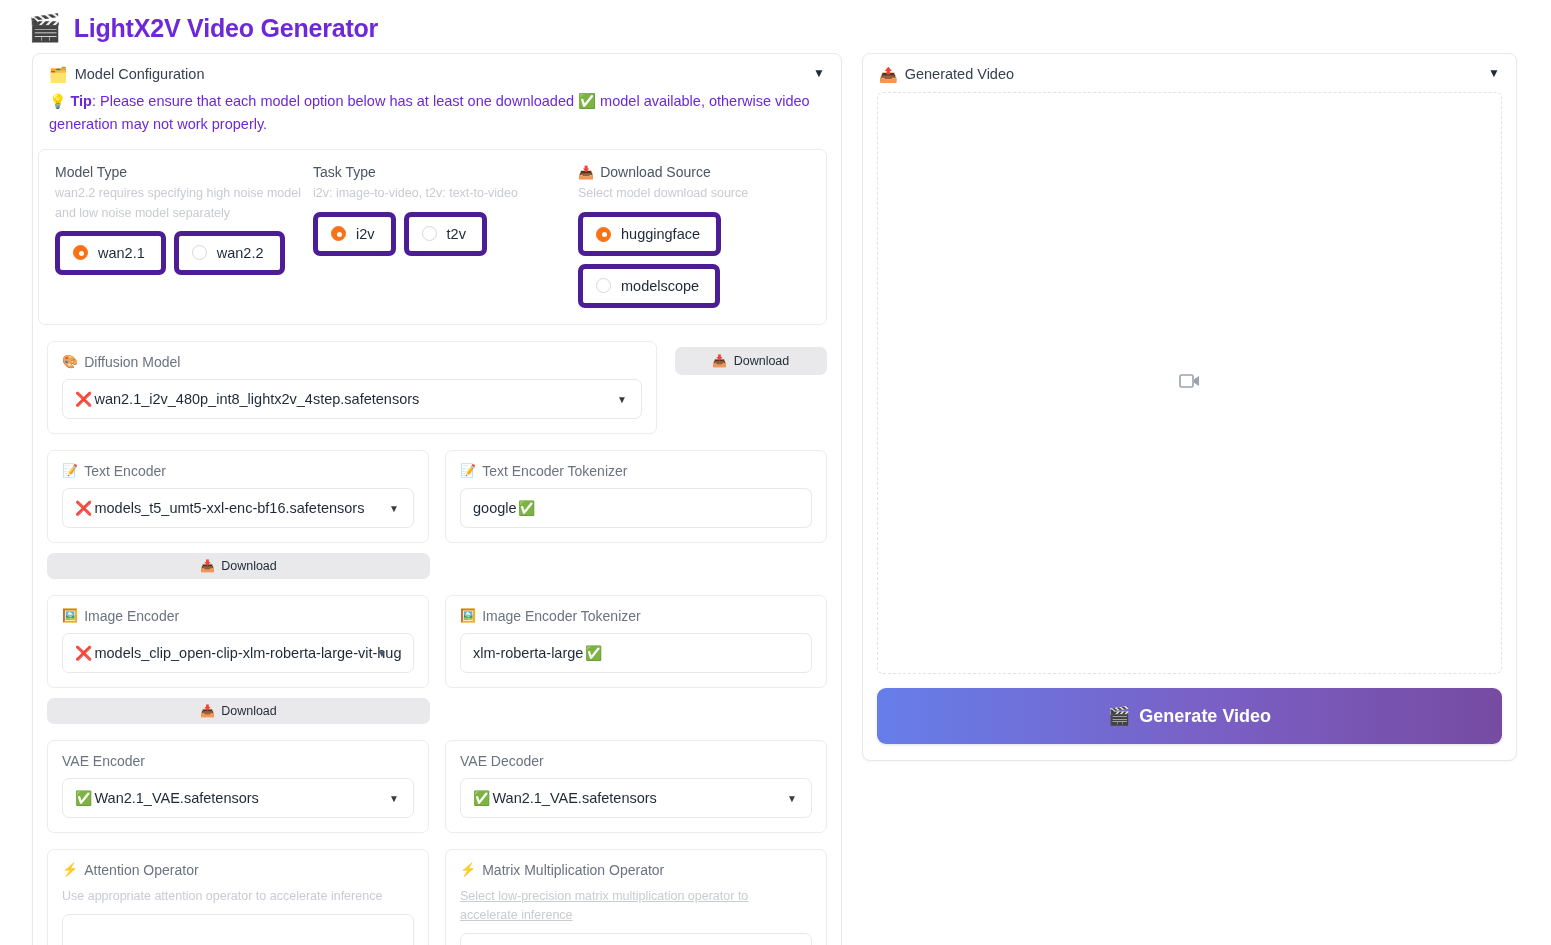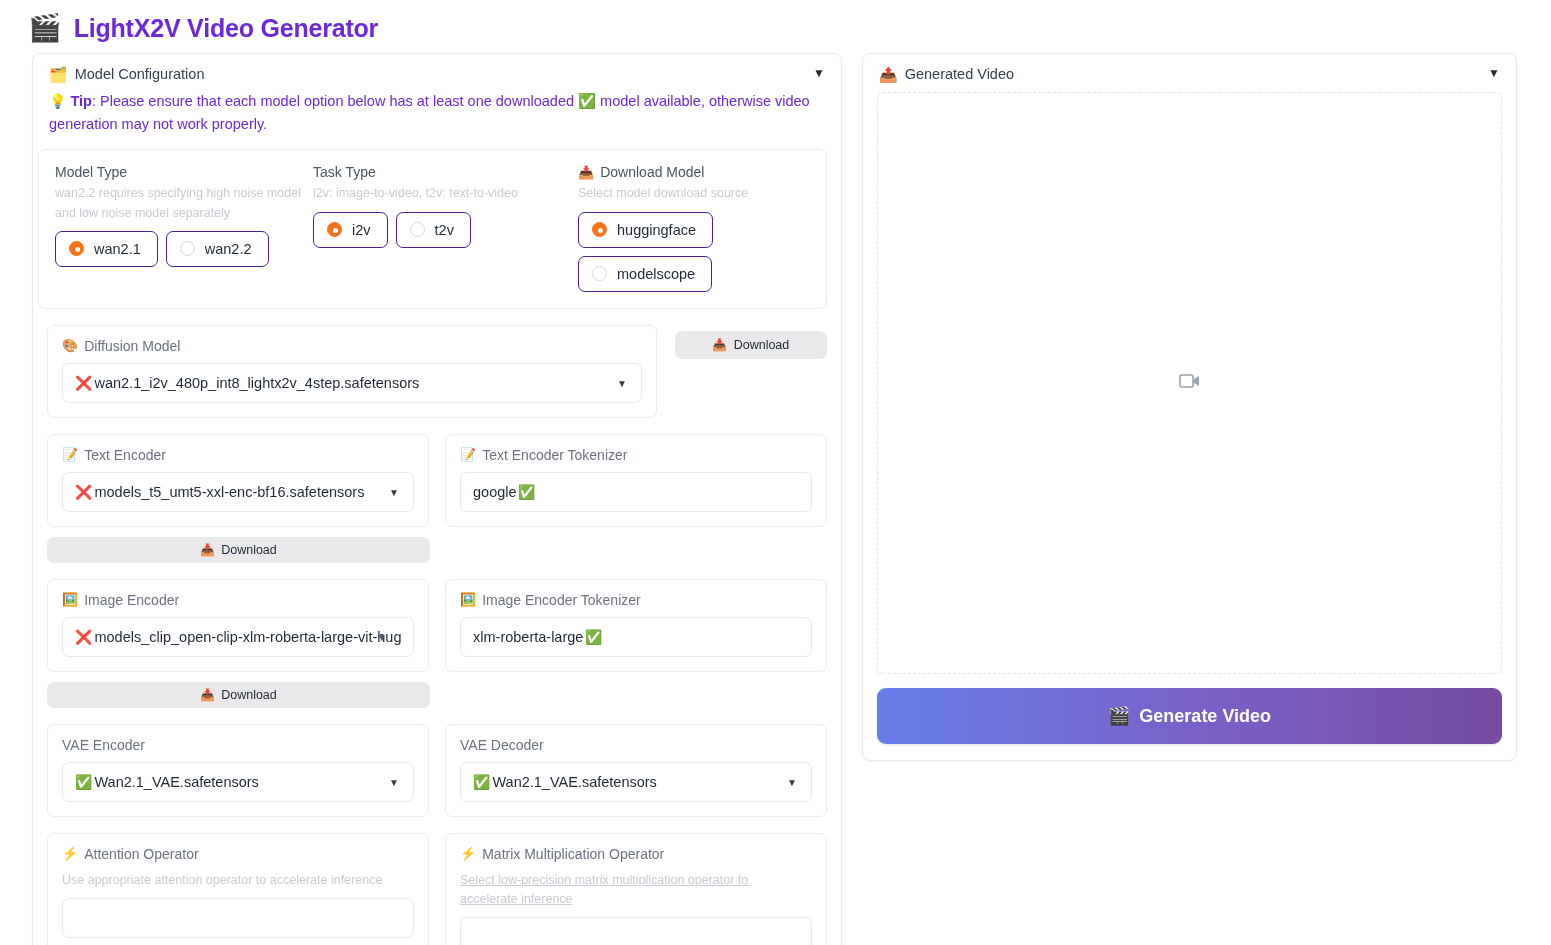--- a/index.html
+++ b/index.html
@@ -83,21 +83,21 @@
   .field-help {
     font-size: 12.5px; color: #c9cbd2; line-height: 1.55;
     margin-bottom: 8px; max-width: 250px;
   }
 
   
   .radio-row { display: flex; gap: 8px; flex-wrap: wrap; }
   .radio-col { display: flex; flex-direction: column; gap: 8px; align-items: flex-start; }
   .radio {
     display: inline-flex; align-items: center; gap: 10px;
-    border: 1px solid #4c1d95; border-radius: 7px;
+    border: 5px solid #4c1d95; border-radius: 7px;
     padding: 9px 16px 9px 13px;
     background: #fff; font-size: 14.5px; color: #1f2937;
     cursor: pointer; min-width: 86px;
   }
   .dot {
     width: 15px; height: 15px; border-radius: 50%;
     border: 1px solid #d7d7dd; background: #fff;
     flex: 0 0 15px; position: relative;
   }
   .radio.on .dot {
@@ -249,25 +249,25 @@
                 <div class="radio" style="min-width:66px;">
                   <span class="dot"></span>
                   <span>t2v</span>
                 </div>
               </div>
             </div>
 
             <div class="gcol-3">
               <div class="field-label">
                 <span class="emoji">📥</span>
-                <span>Download Model</span>
+                <span>Download Source</span>
               </div>
               <div class="field-help">Select model download source</div>
               <div class="radio-col">
-                <div class="radio on" style="min-width:122px;">
+                <div class="radio on" style="min-width:122px;align-items:flex-end;">
                   <span class="dot"></span>
                   <span>huggingface</span>
                 </div>
                 <div class="radio" style="min-width:122px;">
                   <span class="dot"></span>
                   <span>modelscope</span>
                 </div>
               </div>
             </div>
 

